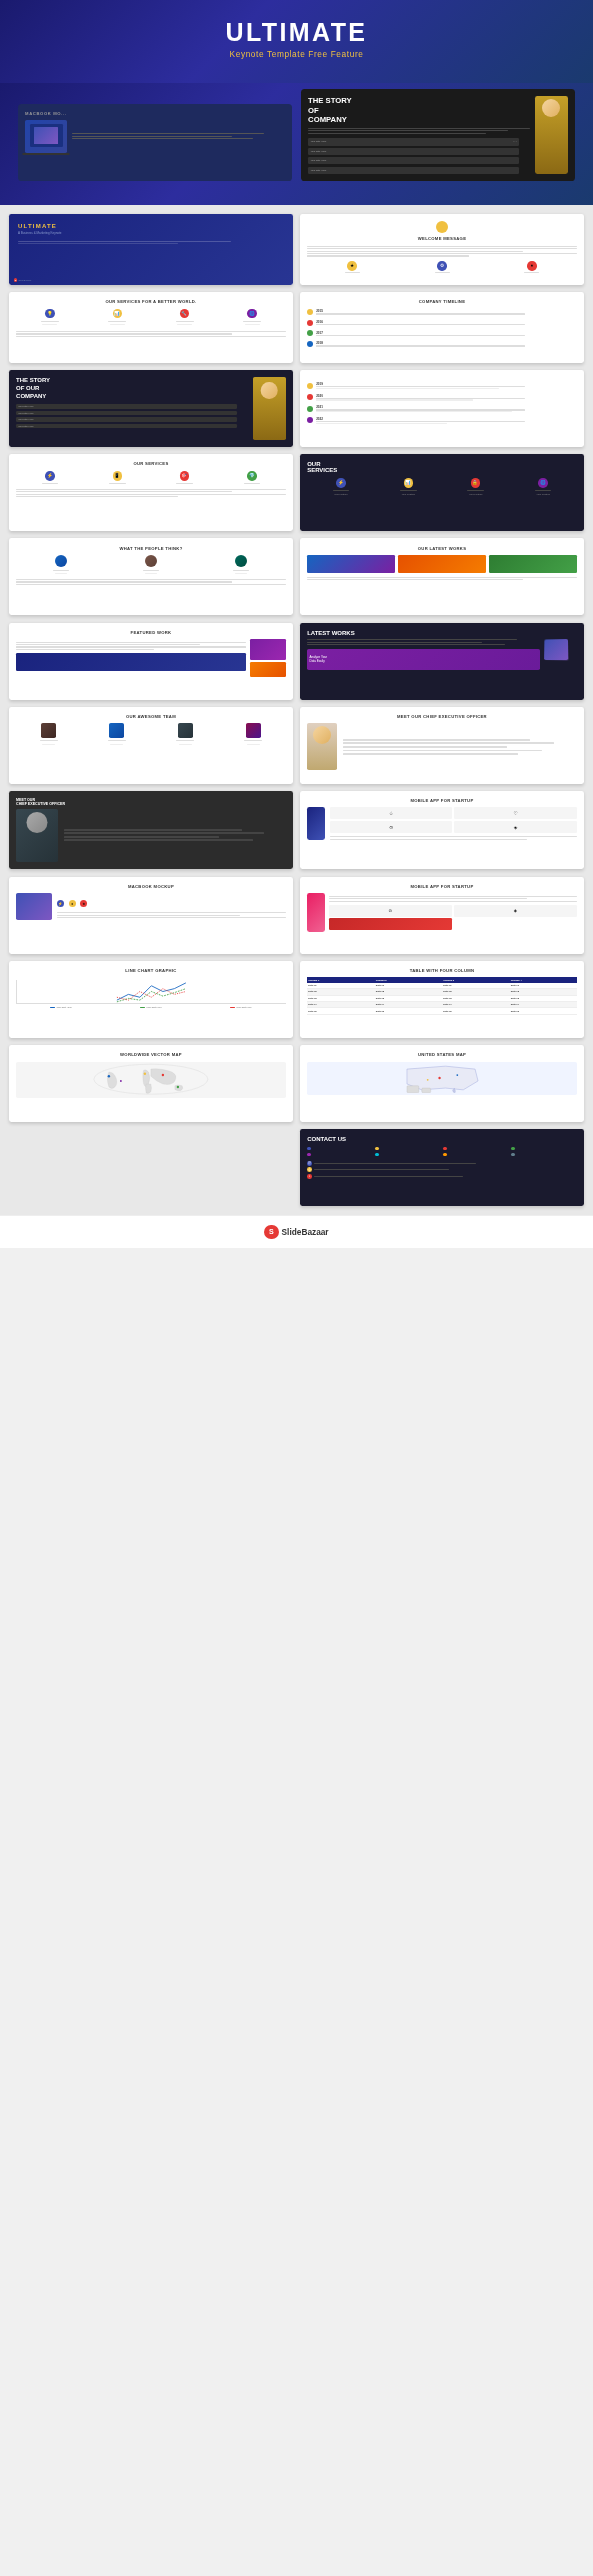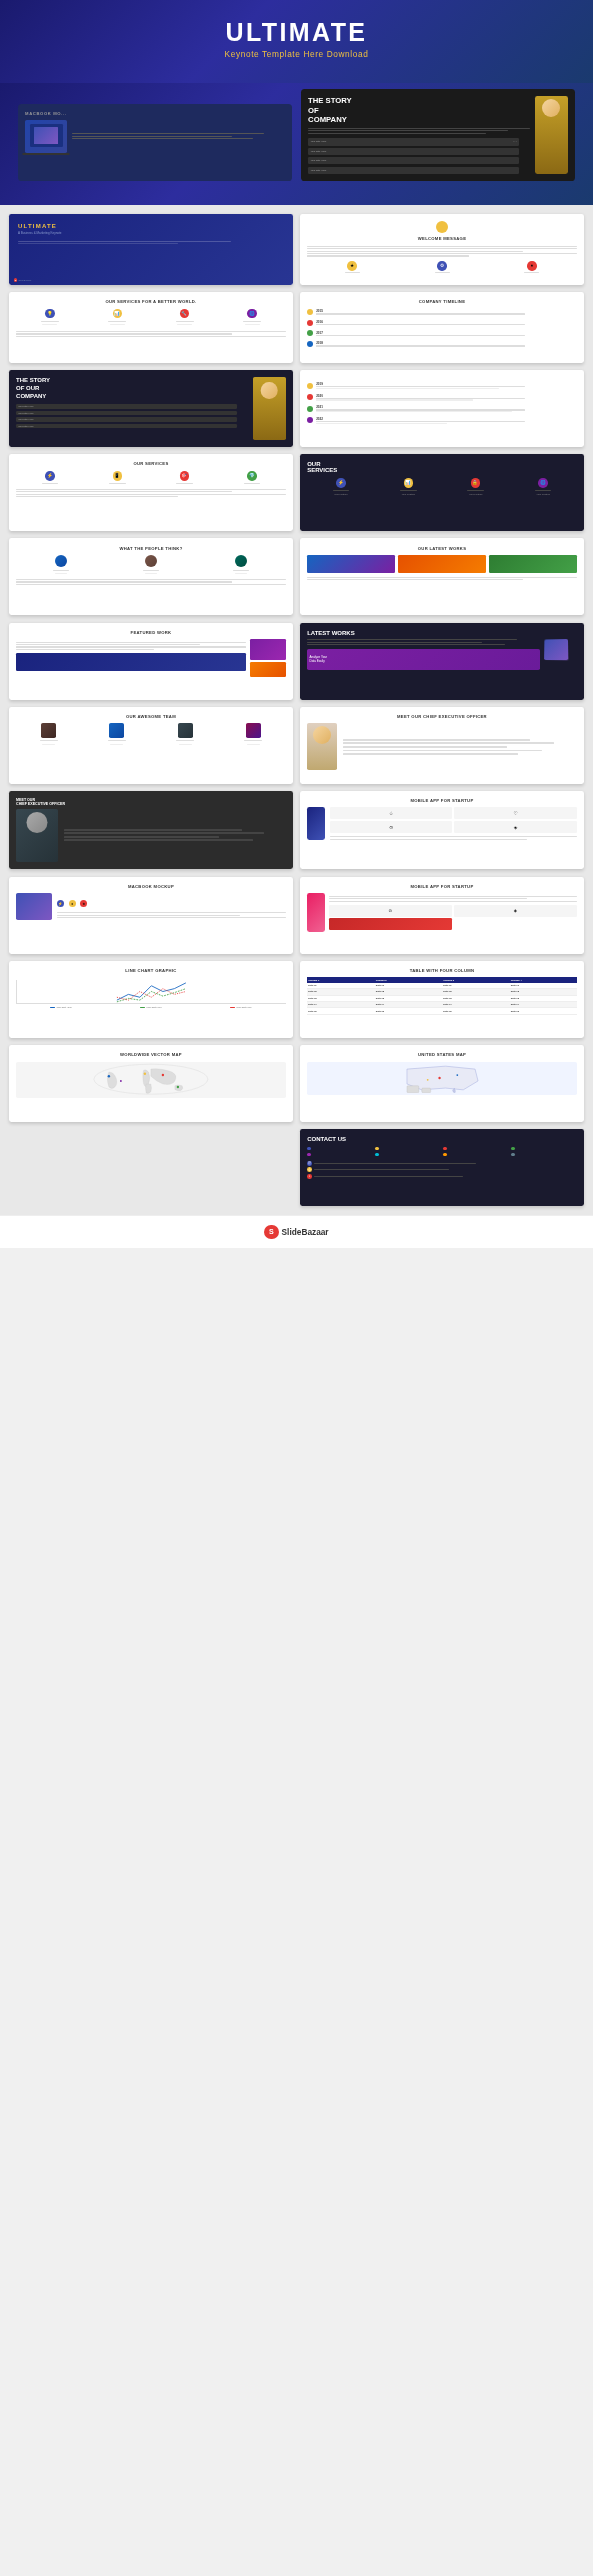--- a/index.html
+++ b/index.html
@@ -388,21 +388,21 @@
       background: linear-gradient(135deg, #3f51b5, #7e57c2);
       border-radius: 1.8px;
       transform: perspective(59px) rotateX(5deg) rotateY(-5deg);
     }
   </style>
 </head>
 <body>
 
 <div class="header">
   <div class="header-title">ULTIMATE</div>
-  <div class="header-subtitle">Keynote Template Here Download</div>
+  <div class="header-subtitle">Keynote Template Free Feature</div>
 </div>
 
 <div class="hero-preview">
 
   <div style="flex:1; background:#1e2a5e; border-radius:3.6px; padding:7.1px; min-height:77px; position:relative;">
     <div style="color:#999; font-size:4.2px; font-weight:bold; letter-spacing:0.6px; margin-bottom:3.6px;">MACBOOK MO...</div>
     <div style="display:flex; gap:4.7px; align-items:center;">
       <div style="width:42px; height:33px; background:linear-gradient(135deg,#2244aa,#334499); border-radius:1.8px; position:relative;">
         <div style="width:33px; height:22.5px; background:#1a3080; margin:4.7px auto 0; border-radius:1.2px; overflow:hidden; display:flex; align-items:center; justify-content:center;">
           <div style="width:24px; height:16.6px; background:linear-gradient(135deg,#3f51b5,#7e57c2); border-radius:0.6px;"></div>

